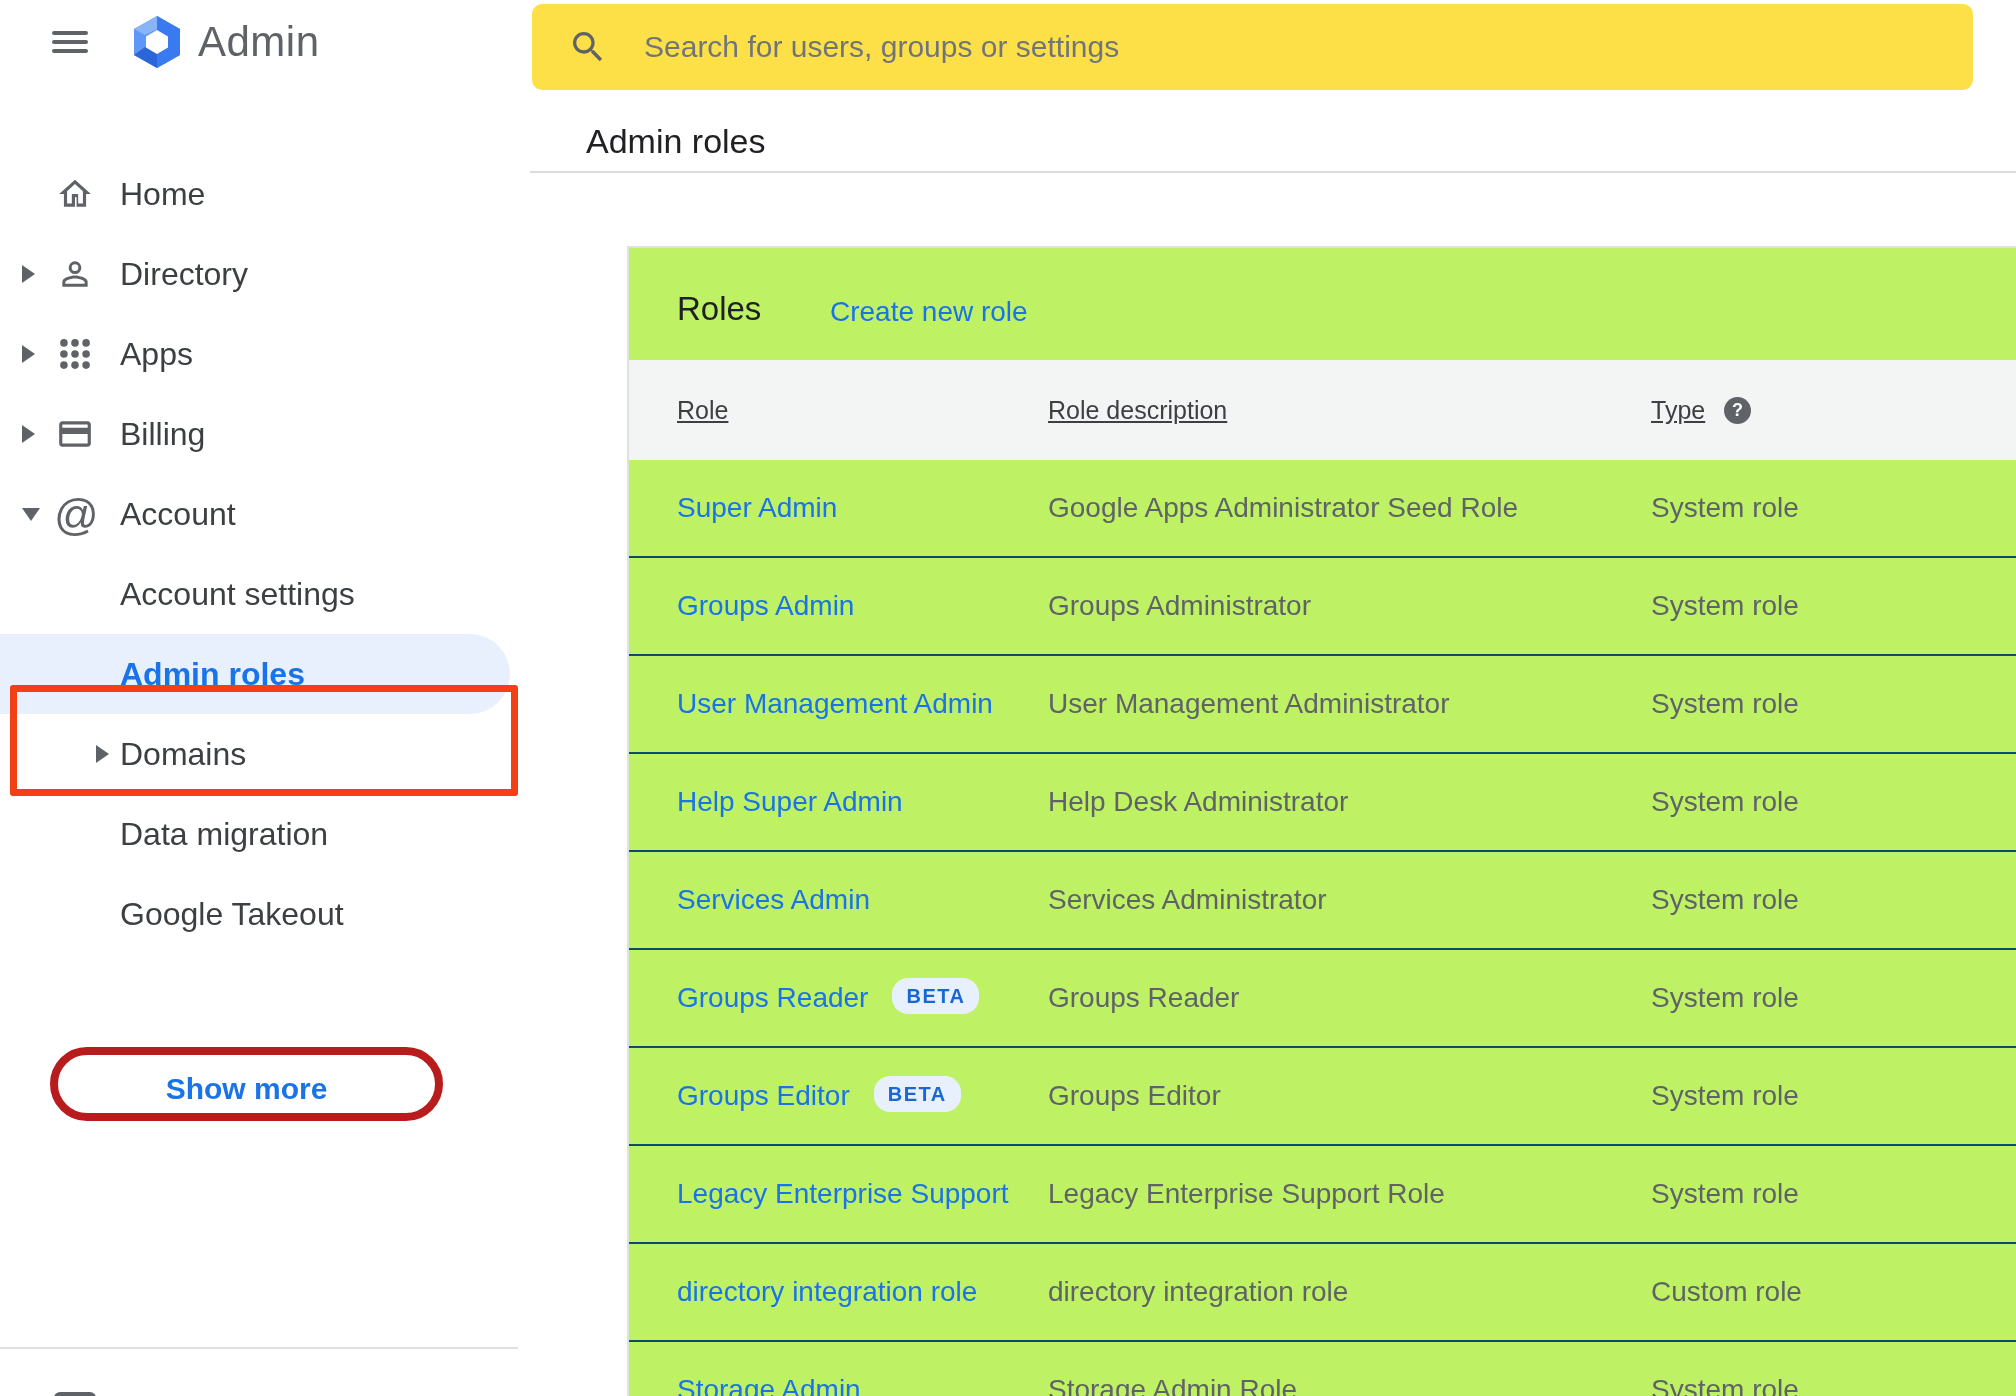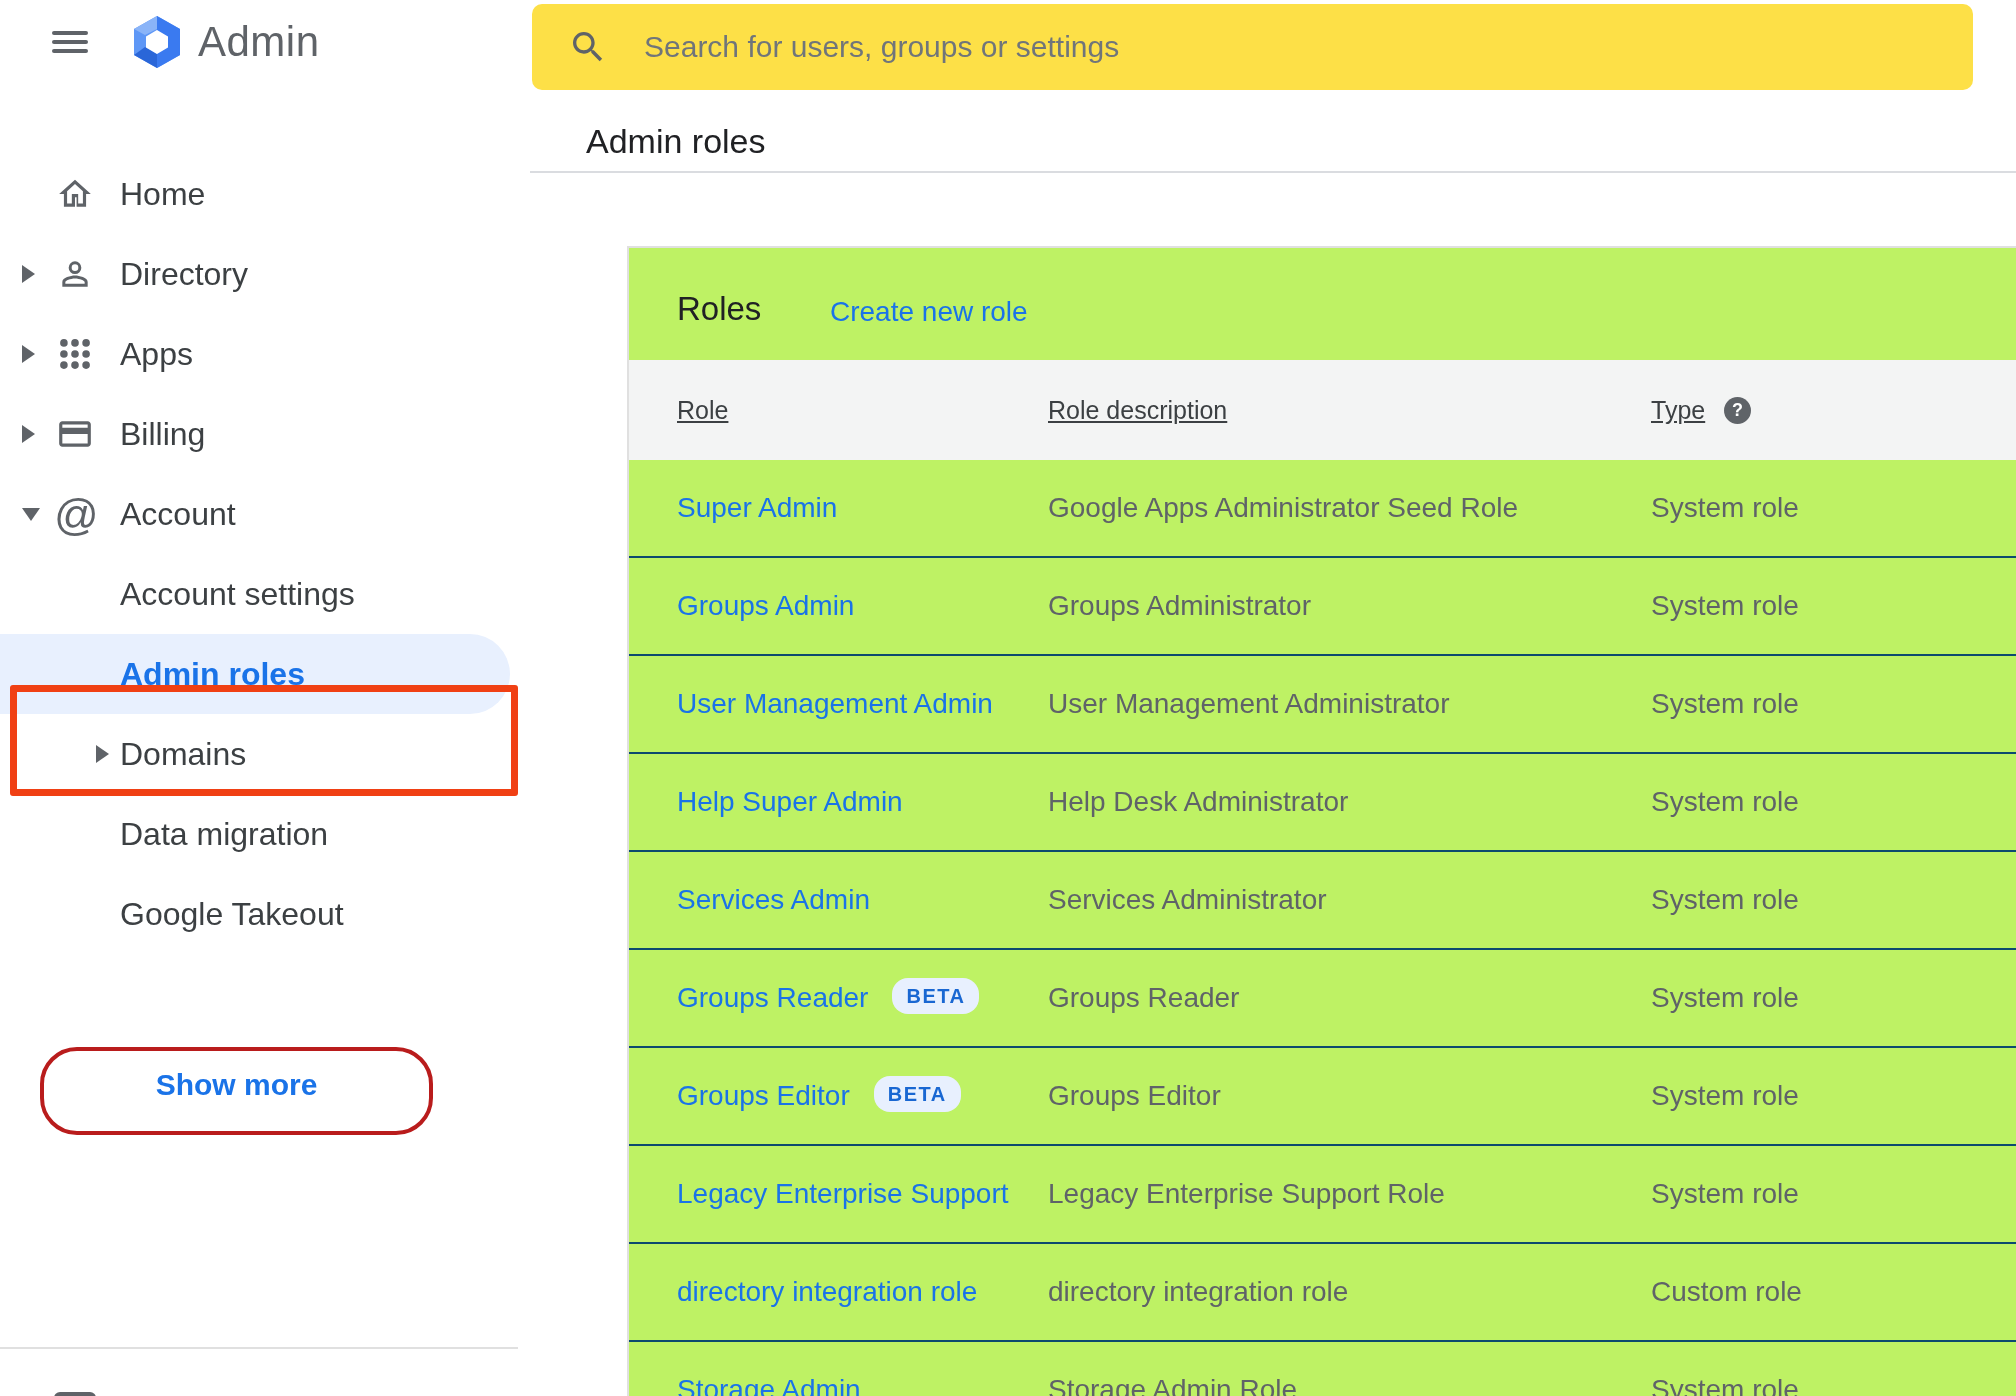--- a/index.html
+++ b/index.html
@@ -31,21 +31,21 @@
   .side-item.top .arrow{left:22px;}
   .side-item.sub .arrow{left:96px;}
   .arrow-right{border-left:13px solid #5f6368;border-top:9px solid transparent;border-bottom:9px solid transparent;}
   .arrow-down{border-top:13px solid #5f6368;border-left:9px solid transparent;border-right:9px solid transparent;margin-top:3px;}
   .side-item .icon{position:absolute;left:56px;top:21px;width:38px;height:38px;}
   .side-item .icon svg{width:38px;height:38px;display:block;}
   .side-item .icon.at-glyph{font-size:44px;line-height:38px;color:#5f6368;left:54px;top:22px;}
   .side-item .label{position:absolute;left:120px;top:0;line-height:80px;font-size:32px;color:#3c4043;white-space:nowrap;}
   .side-item.selected .label{color:#1a73e8;font-weight:700;}
   .annotation-box{position:absolute;left:10px;top:685px;width:494px;height:97px;border:7px solid #f04014;border-radius:3px;pointer-events:none;z-index:5;}
-  .show-more{position:absolute;left:40px;top:1047px;width:393px;height:88px;border:4px solid #b91c1c;border-radius:37px;
+  .show-more{position:absolute;left:50px;top:1047px;width:393px;height:74px;border:8px solid #b91c1c;border-radius:37px;
     background:#fff;text-align:center;line-height:68px;font-size:30px;font-weight:700;color:#1a73e8;cursor:pointer;box-sizing:border-box;}
   .side-bottom-divider{position:absolute;left:0;top:1347px;width:518px;height:2px;background:#e0e0e0;}
   .cut-icon{position:absolute;left:54px;top:1392px;width:34px;height:26px;border:4px solid #5f6368;border-radius:6px;}
   
   .card{position:absolute;left:627px;top:222px;right:0;bottom:0;background:#bef264;border-top:2px solid #e0e0e0;border-left:2px solid #e0e0e0;overflow:hidden;margin-top:24px;}
   .card-header{position:relative;height:112px;}
   .roles-title{position:absolute;left:48px;top:42px;font-size:33px;font-weight:500;color:#202124;}
   .create-link{position:absolute;left:201px;top:48px;font-size:28px;color:#1a73e8;cursor:pointer;text-decoration:none;}
   .thead{position:relative;height:100px;background:#f3f4f4;}
   .thead .hcell{position:absolute;top:0;line-height:100px;font-size:25px;color:#3c4043;text-decoration:underline;}

